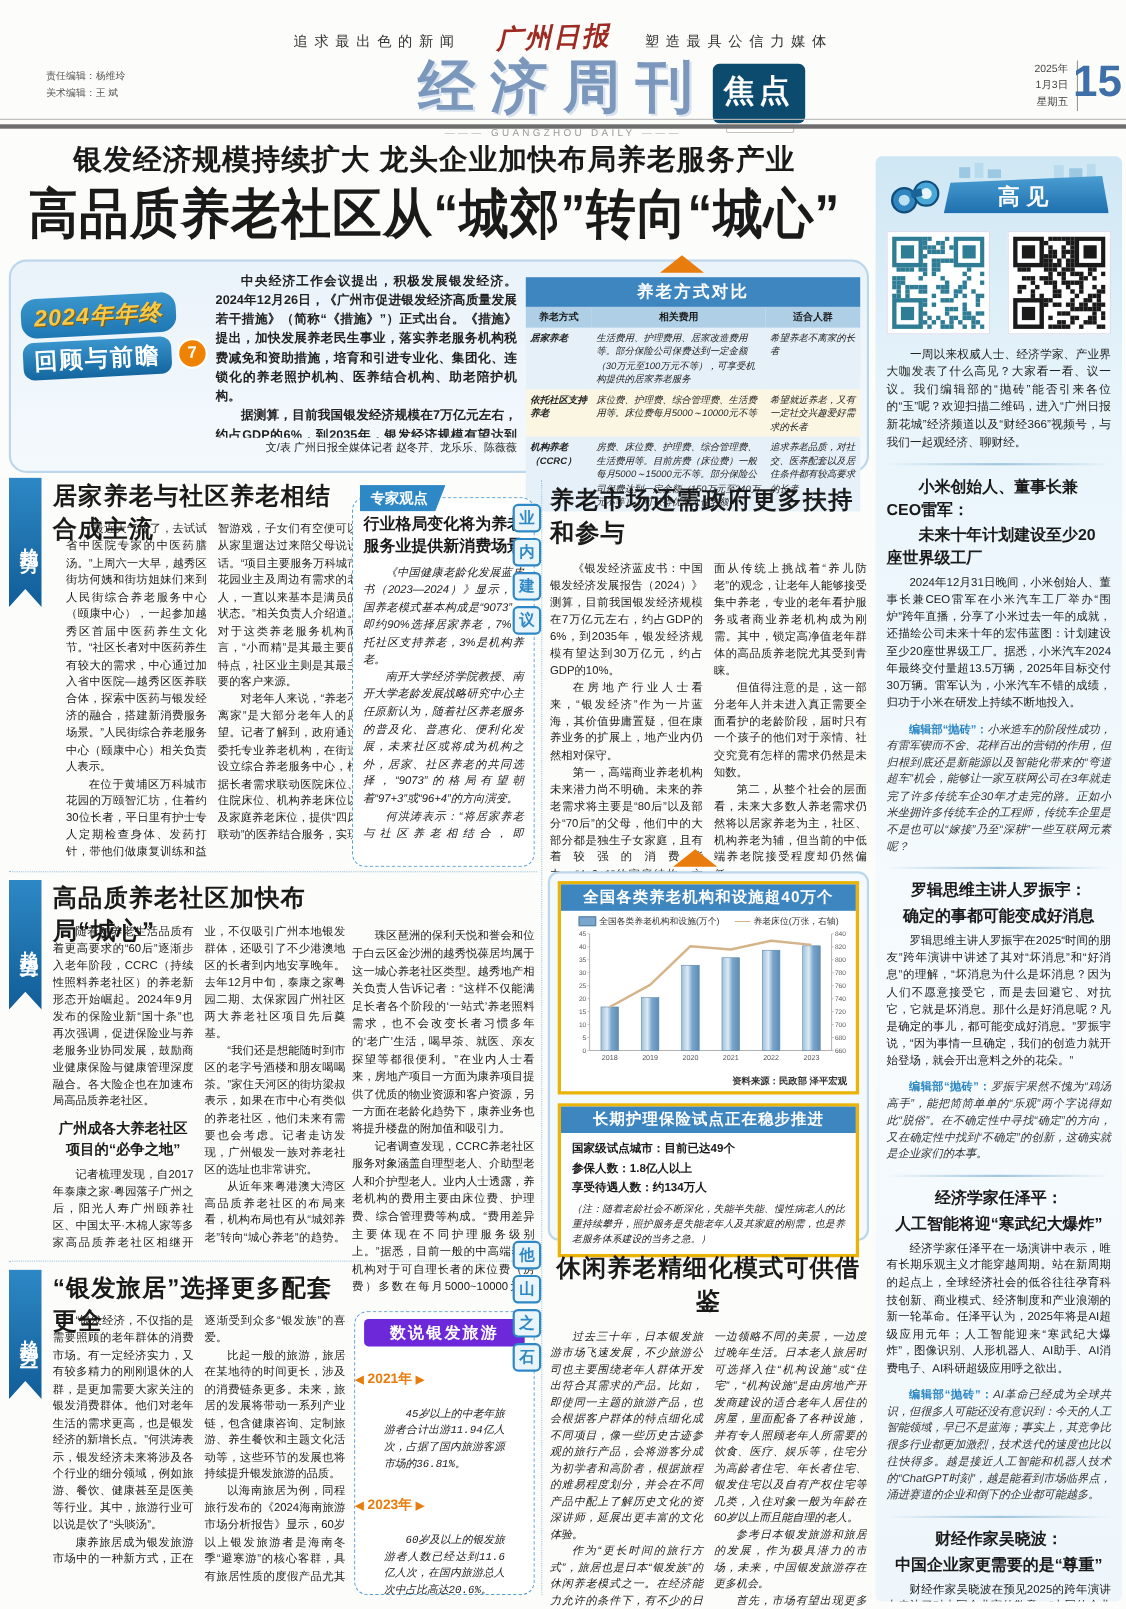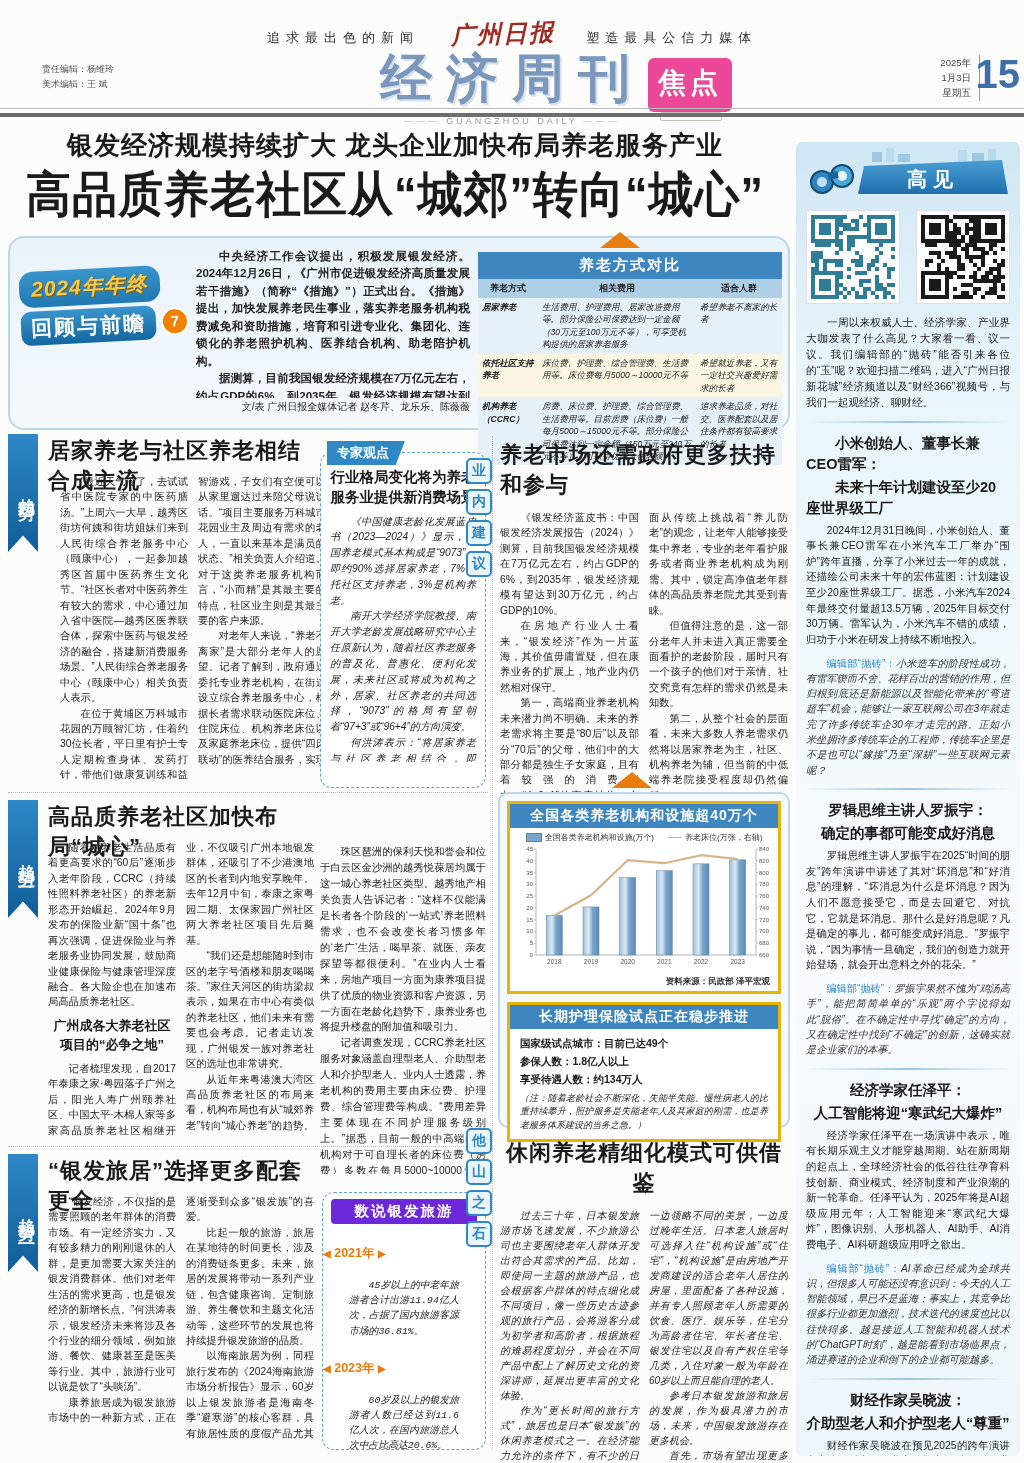--- a/index.html
+++ b/index.html
@@ -7,21 +7,21 @@
   .page{position:relative;width:1024px;height:1463px;margin:0 auto;background:#fcfcfa;overflow:hidden;color:#1a1a1a;}
   .abs{position:absolute;}
   
   .mast-slogans{top:18px;left:0;width:100%;text-align:center;font-size:13px;letter-spacing:6px;color:#333;}
   .mast-logo{display:inline-block;margin:0 22px;color:#9e2b23;font-family:"Liberation Serif",serif;font-weight:bold;font-style:italic;font-size:24px;letter-spacing:2px;transform:rotate(-2deg);}
   .eds{top:62px;left:10px;font-size:9px;color:#555;line-height:1.7;margin-left:32px;}
   .weekly{top:44px;left:0;width:100%;text-align:center;}
   .weekly-title{font-size:52px;font-weight:800;color:#7b97bc;letter-spacing:14px;text-shadow:2px 2px 0 #d8e2ee;}
   .weekly-sub{font-size:9px;color:#999;letter-spacing:3px;margin-top:2px;}
   .weekly-sub:before,.weekly-sub:after{content:"———";color:#bbb;margin:0 6px;}
-  .focus-badge{top:58px;left:648px;width:84px;height:54px;background:#ec4899;border-radius:6px;color:#fff;font-size:28px;font-weight:800;text-align:center;line-height:50px;letter-spacing:4px;}
+  .focus-badge{top:58px;left:648px;width:84px;height:54px;background:#0c4a6e;border-radius:6px;color:#fff;font-size:28px;font-weight:800;text-align:center;line-height:50px;letter-spacing:4px;}
   .focus-base{top:112px;left:660px;width:60px;height:7px;background:#fff;border:1px solid #c9c2bb;border-radius:2px;}
   .dateblock{top:55px;right:44px;text-align:right;font-size:9.5px;color:#444;line-height:1.6;border-right:1px solid #999;padding-right:8px;}
   .pageno{top:52px;right:4px;font-size:40px;font-weight:800;color:#3f6fa8;}
   .rule1{top:108px;left:0;width:100%;height:1px;background:#bbb;}
   .rule2{top:113px;left:0;width:100%;height:4px;background:#6d6d6d;}
   
   .kicker{top:128px;left:0;width:790px;text-align:center;font-size:26px;font-weight:800;letter-spacing:1px;}
   .mainhead{top:162px;left:0;width:790px;text-align:center;font-size:45px;font-weight:900;letter-spacing:1px;transform:scaleY(1.08);transform-origin:top;}
   
   .lead{top:236px;left:8px;width:782px;height:194px;background:linear-gradient(180deg,#eaf3fa,#f4f9fd);border:2px solid #bcd6ea;border-radius:16px;box-sizing:border-box;}
@@ -88,21 +88,21 @@
   .gj-banner span{display:block;color:#fff;font-weight:900;font-size:20px;letter-spacing:6px;text-align:center;line-height:38px;}
   .qr-row{display:flex;justify-content:center;gap:16px;margin:8px 0 10px;}
   .qr{background:#fff;padding:4px;border:1px solid #dde;}
   .gj-intro{font-size:10.6px;line-height:1.52;text-align:justify;color:#222;}
   .gj-intro p{margin:0;text-indent:2em;}
   .gj-sep{height:2px;margin:10px 0;background:linear-gradient(90deg,transparent,#9fc5dd,transparent);}
   .gj-h{font-size:14.5px;font-weight:900;line-height:1.45;margin:2px 0;text-indent:2em;}
   .gj-body{font-size:10.4px;line-height:1.5;text-align:justify;margin-top:4px;}
   .gj-body p{margin:0;text-indent:2em;}
   .comment{font-size:10.2px;line-height:1.5;text-align:justify;margin-top:8px;text-indent:2em;}
-  .comment .lbl{color:#2d88c5;font-weight:400;font-style:normal;}
+  .comment .lbl{color:#2d88c5;font-weight:700;font-style:normal;}
   .comment .txt{font-style:italic;color:#333;}
   .vsep{border-left:1.5px dotted #9fc5dd;}
 </style>
 </head>
 <body>
 
 <div class="page">
 
   <header>
     <div class="abs mast-slogans">
@@ -720,21 +720,21 @@
       <p class="gj-h" style="text-align:center;text-indent:0;">人工智能将迎“寒武纪大爆炸”</p>
       <div class="gj-body">
           <p>经济学家任泽平在一场演讲中表示，唯有长期乐观主义才能穿越周期。站在新周期的起点上，全球经济社会的低谷往往孕育科技创新、商业模式、经济制度和产业浪潮的新一轮革命。任泽平认为，2025年将是AI超级应用元年；人工智能迎来“寒武纪大爆炸”，图像识别、人形机器人、AI助手、AI消费电子、AI科研超级应用呼之欲出。</p>
         </div>
       <p class="comment"><span class="lbl">编辑部“抛砖”：</span><span class="txt">AI革命已经成为全球共识，但很多人可能还没有意识到：今天的人工智能领域，早已不是蓝海；事实上，其竞争比很多行业都更加激烈，技术迭代的速度也比以往快得多。越是接近人工智能和机器人技术的“ChatGPT时刻”，越是能看到市场临界点，涌进赛道的企业和倒下的企业都可能越多。</span></p>
     </div>
 
     <div class="gj-sep"></div>
     <div>
       <p class="gj-h" style="text-align:center;text-indent:0;">财经作家吴晓波：</p>
-      <p class="gj-h" style="text-align:center;text-indent:0;">介助型老人和介护型老人“尊重”</p>
+      <p class="gj-h" style="text-align:center;text-indent:0;">中国企业家更需要的是“尊重”</p>
       <div class="gj-body">
           <p>财经作家吴晓波在预见2025的跨年演讲中表达了对中国企业家的敬意。“中国的企业家和创业者是最不需要‘打鸡血’的一拨人，（他们）血管里流的就是‘鸡血’本身。他们在找到自己的同时，更需要的是，克服全社会对他们的陌生感。”吴晓波认为，相对于所有的赚钱机会和政策红利，中国企业家更需要的是“尊重”。</p>
         </div>
 
     </div>
 
   </aside>
 
 </div>
 

